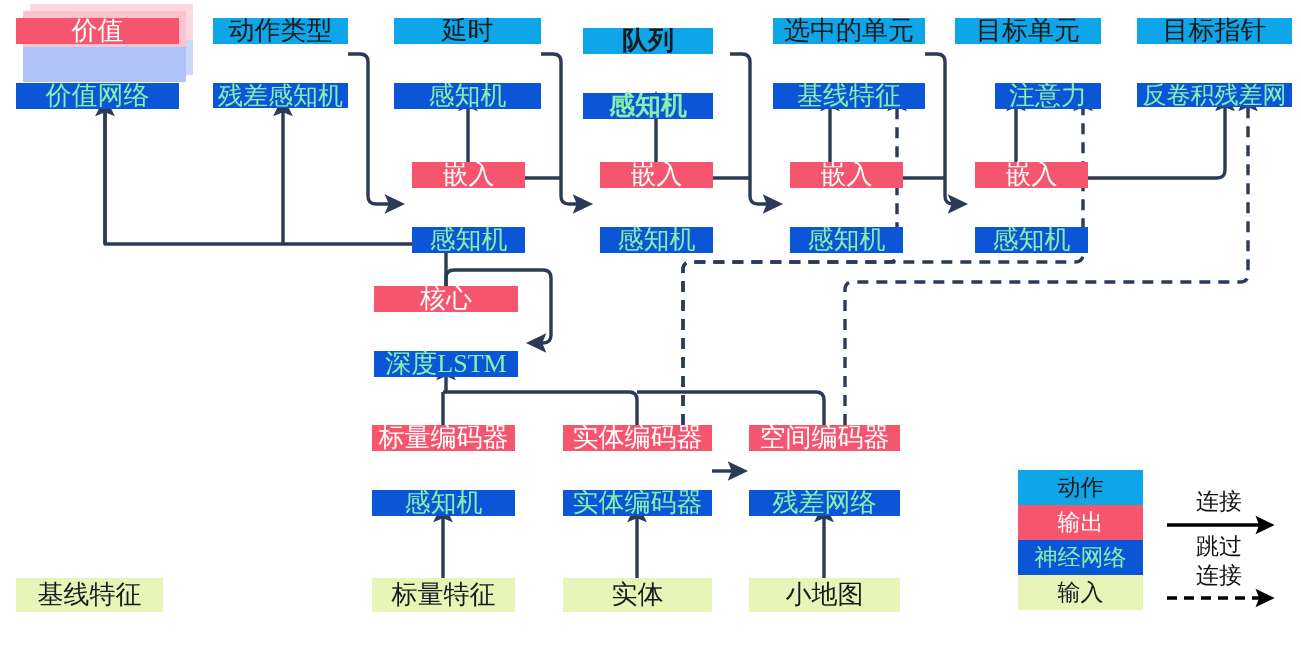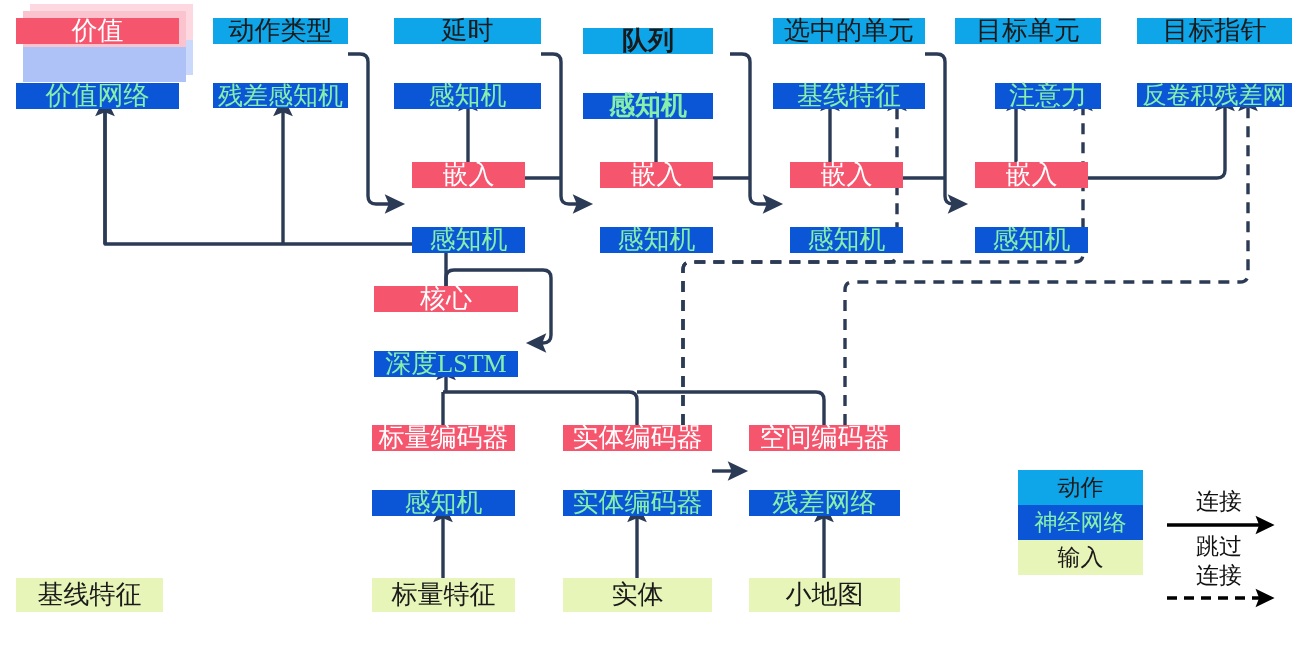--- a/index.html
+++ b/index.html
@@ -171,20 +171,21 @@
       <div class="node" style="left: 563px; top: 578px; width: 149px; height: 34px;">
         <div class="band b-input" style="height: 34px; font-size: 26px;">实体</div>
       </div>
       <div class="node" style="left: 749px; top: 578px; width: 151px; height: 34px;">
         <div class="band b-input" style="height: 34px; font-size: 26px;">小地图</div>
       </div>
     </div>
 
   <div class="legend-box" id="legend-box" style="left:1018px;top:470px;width:125px;height:140px;">
       <div class="band b-action">动作</div>
+      <div class="band b-output">输出</div>
       <div class="band b-net">神经网络</div>
       <div class="band b-input">输入</div>
     </div>
 
   <div class="lgtext" id="lg-conn" style="left:1167px;top:486px;width:104px;">连接</div>
   <div class="lgtext" id="lg-skip1" style="left:1167px;top:531px;width:104px;">跳过</div>
   <div class="lgtext" id="lg-skip2" style="left:1167px;top:560px;width:104px;">连接</div>
 
 </div>
 

